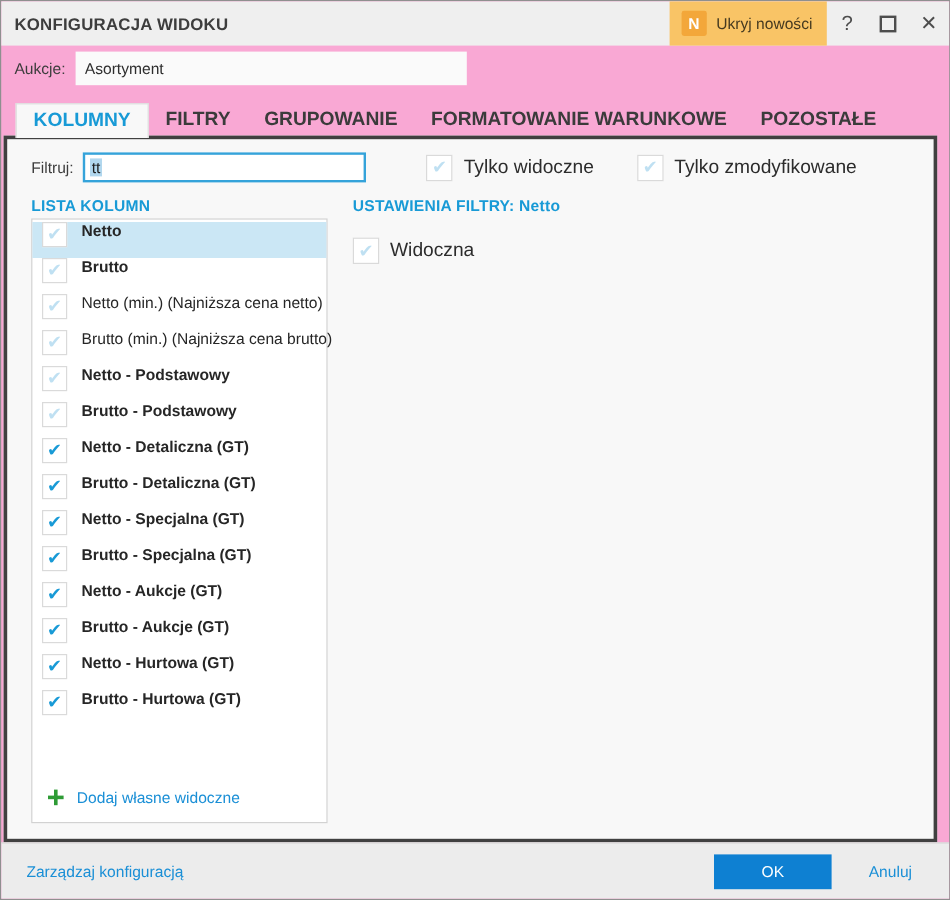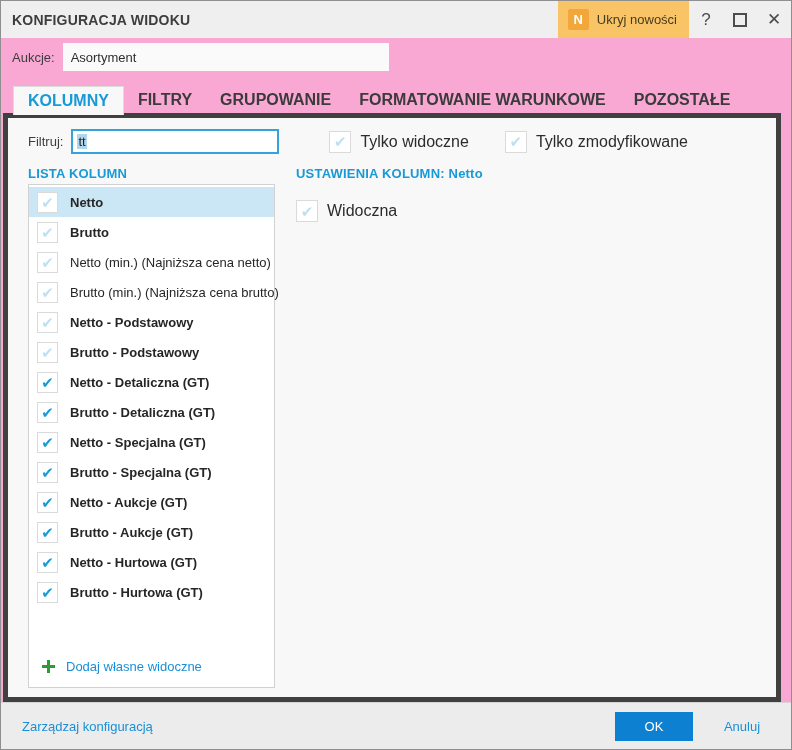--- a/index.html
+++ b/index.html
@@ -49,27 +49,27 @@
     color:#3b3b3b; cursor:default;
   }
   .tab.active {
     background:#f8f8f8; color:var(--accent-blue);
     border:1px solid #dcdcdc; border-bottom:none; height:29px;
   }
 
   
   .panel {
     position:absolute; top:112px; left:2px; width:778px; bottom:47px;
-    background:#f8f8f8; border:5px solid #404040;
+    background:#f8f8f8; border:3px solid #404040;
   }
 
   .filter-row { position:absolute; top:11px; left:20px; display:flex; align-items:center; }
   .filter-label { font-size:13px; color:#3d3d3d; }
   .filter-input {
-    margin-left:8px; width:208px; height:25px; background:#fff;
+    margin-left:8px; width:236px; height:25px; background:#fff;
     border:2px solid #35a3da; display:flex; align-items:center; padding:0 4px;
     font-size:13px; color:#1e1e1e;
   }
   .filter-value { background:#b1d7ee; padding:0 1px; }
 
   .cb {
     width:22px; height:22px; background:#fff; border:1px solid #dadada;
     display:inline-flex; align-items:center; justify-content:center; flex:none;
   }
   .cb::after { content:"\2714"; font-size:15px; line-height:1; }
@@ -84,21 +84,21 @@
   .section-heading { font-size:13px; font-weight:bold; color:var(--accent-blue); letter-spacing:.2px; }
   .list-heading { position:absolute; top:48px; left:20px; }
   .settings-heading { position:absolute; top:48px; left:288px; }
 
   .column-list {
     position:absolute; top:66px; left:20px; width:247px; height:504px;
     background:#fff; border:1px solid #d2d2d2; display:flex; flex-direction:column;
     padding-top:2px;
   }
   .row {
-    height:30px; display:flex; align-items:center; gap:12px; padding-left:8px; flex:none;
+    height:30px; display:flex; align-items:flex-start; gap:12px; padding-left:8px; flex:none;
   }
   .row .cb { width:21px; height:21px; }
   .row-label { font-size:13px; font-weight:bold; color:#262626; white-space:nowrap; }
   .row-label.regular { font-weight:normal; }
   .row.selected { background:var(--selected-row); }
 
   .add-row {
     margin-top:auto; height:42px; display:flex; align-items:center; gap:11px; padding-left:13px; flex:none;
   }
   .plus-icon { position:relative; width:13px; height:13px; flex:none; }
@@ -108,21 +108,21 @@
 
   .visible-cb { position:absolute; top:82px; left:288px; }
 
   
   .footer {
     position:absolute; left:0; right:0; bottom:0; height:47px; background:#ececec;
     border-top:1px solid #d6d6d6; display:flex; align-items:center;
   }
   .manage-link { padding-left:21px; }
   .ok-btn {
-    margin-left:auto; width:78px; height:29px; background:var(--ok-blue); color:#fff;
+    margin-left:auto; width:98px; height:29px; background:var(--ok-blue); color:#fff;
     border:none; font-family:"Liberation Sans",sans-serif; font-size:13px;
     display:flex; align-items:center; justify-content:center;
   }
   .cancel-link { width:98px; text-align:center; }
 </style>
 </head>
 <body>
 
 <div class="dialog">
 
@@ -165,21 +165,21 @@
         <span class="cb ghost"></span>
         <span class="cb-label">Tylko widoczne</span>
       </div>
       <div class="filter-cb fcb2">
         <span class="cb ghost"></span>
         <span class="cb-label">Tylko zmodyfikowane</span>
       </div>
     </div>
 
     <div class="section-heading list-heading">LISTA KOLUMN</div>
-    <div class="section-heading settings-heading">USTAWIENIA KOLUMN: Netto</div>
+    <div class="section-heading settings-heading">USTAWIENIA FILTRY: Netto</div>
 
     <div class="column-list">
         <div class="row selected">
         <span class="cb ghost"></span>
         <span class="row-label">Netto</span>
       </div>
         <div class="row">
         <span class="cb ghost"></span>
         <span class="row-label">Brutto</span>
       </div>

